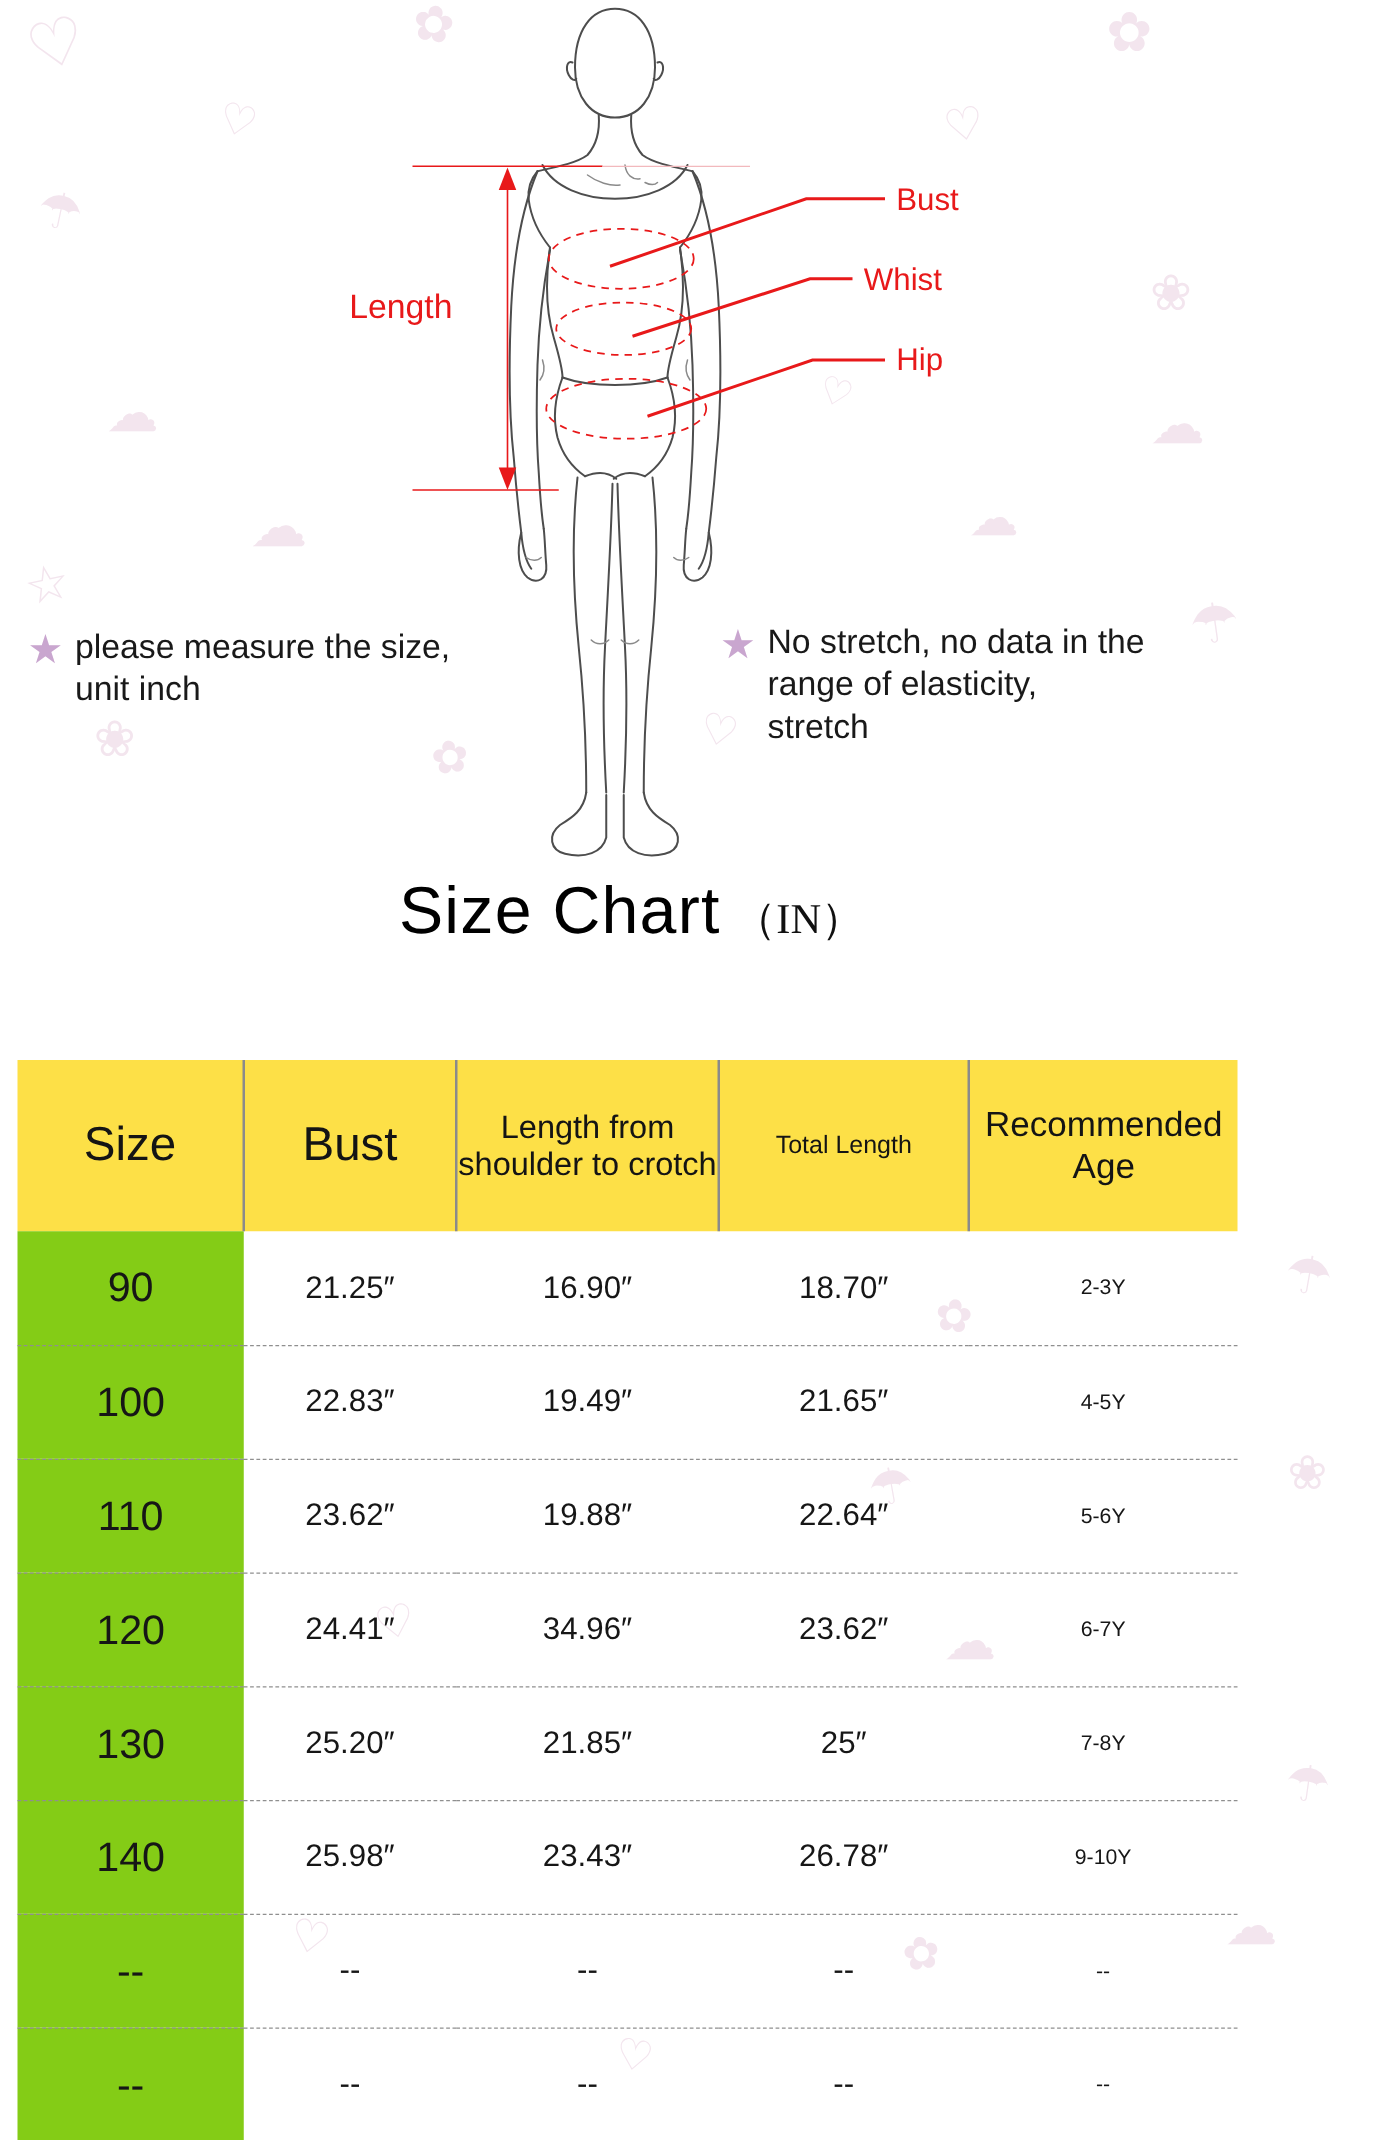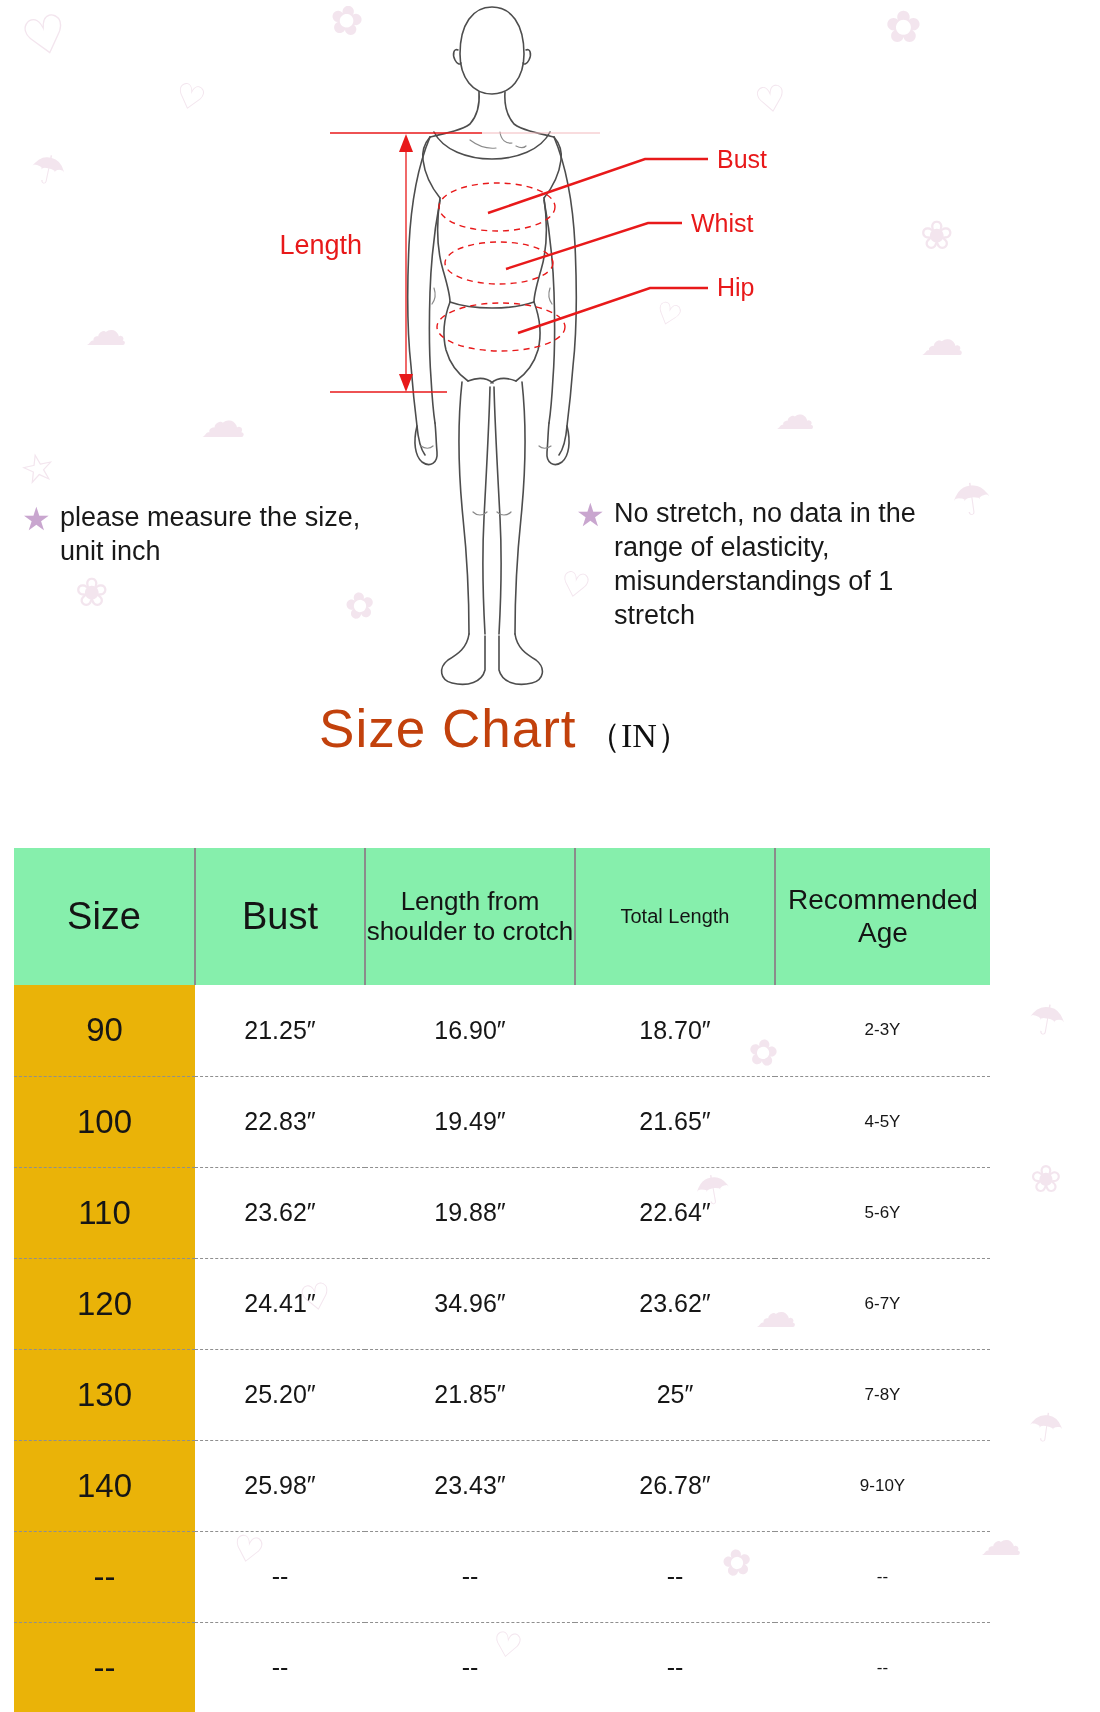--- a/index.html
+++ b/index.html
@@ -21,44 +21,44 @@
   .red-text{fill:#e8191a;font-family:"Liberation Sans",sans-serif;}
   
   .note{position:absolute;color:#191919;font-size:27px;line-height:34px;}
   .note-star{position:absolute;color:#c9a6cf;font-size:32px;line-height:1;}
   #note-left{left:60px;top:500px;width:370px;}
   #note-right{left:614px;top:496px;width:375px;}
   #star-left{left:22px;top:503px;}
   #star-right{left:576px;top:499px;}
   
   #title-block{position:absolute;left:0;top:698px;width:1010px;text-align:center;}
-  #title-main{font-size:53px;color:#c2410c;letter-spacing:1px;}
+  #title-main{font-size:53px;color:#000000;letter-spacing:1px;}
   #title-unit{font-size:34px;color:#101010;font-family:"Liberation Serif",serif;margin-left:6px;}
   
   #size-table{
     position:absolute;left:14px;top:848px;width:976px;
     border-collapse:collapse;table-layout:fixed;
   }
   col.w1{width:181px}col.w2{width:170px}col.w3{width:210px}col.w4{width:200px}col.w5{width:215px}
   #size-table thead tr{height:137px;}
   #size-table th{
-    background:#86efac;font-weight:normal;color:#141414;vertical-align:middle;text-align:center;padding:0;
+    background:#fde047;font-weight:normal;color:#141414;vertical-align:middle;text-align:center;padding:0;
   }
   #size-table th.c1,#size-table th.c2,#size-table th.c3,#size-table th.c4{border-right:2px solid #8b8b8b;}
   #size-table th.c1{font-size:38px;}
   #size-table th.c2{font-size:38px;}
   #size-table th.c3{font-size:26px;line-height:1.12;}
   #size-table th.c4{font-size:20px;}
   #size-table th.c5{font-size:28px;line-height:1.15;}
   #size-table tbody tr{height:91px;}
   #size-table td{
     text-align:center;vertical-align:middle;color:#161616;padding:0;font-size:25px;
   }
   #size-table tbody tr + tr td{border-top:1.5px dashed #8f8f8f;}
-  #size-table td.c1{background:#eab308;font-size:33px;}
+  #size-table td.c1{background:#84cc16;font-size:33px;}
   #size-table td.c5{font-size:17px;}
 </style>
 </head>
 <body>
 
 <div id="doodle-layer">
     <span class="doodle" style="left: 22px; top: 10px; font-size: 52px; transform: rotate(-15deg);">♡</span>
     <span class="doodle" style="left: 330px; top: 0px; font-size: 40px; transform: rotate(10deg);">✿</span>
     <span class="doodle" style="left: 175px; top: 80px; font-size: 34px; transform: rotate(15deg);">♡</span>
     <span class="doodle" style="left: 885px; top: 5px; font-size: 44px; transform: rotate(0deg);">✿</span>
@@ -157,21 +157,20 @@
 <span id="star-left" class="note-star">★</span>
 <div id="note-left" class="note">
   <div>please measure the size,</div>
   <div>unit inch</div>
 </div>
 
 <span id="star-right" class="note-star">★</span>
 <div id="note-right" class="note">
   <div>No stretch, no data in the</div>
   <div>range of elasticity,</div>
-  <div>misunderstandings of 1</div>
   <div>stretch</div>
 </div>
 
 <div id="title-block">
   <span id="title-main">Size Chart</span>
   <span id="title-unit">（IN）</span>
 </div>
 
 <table id="size-table">
   <colgroup>

